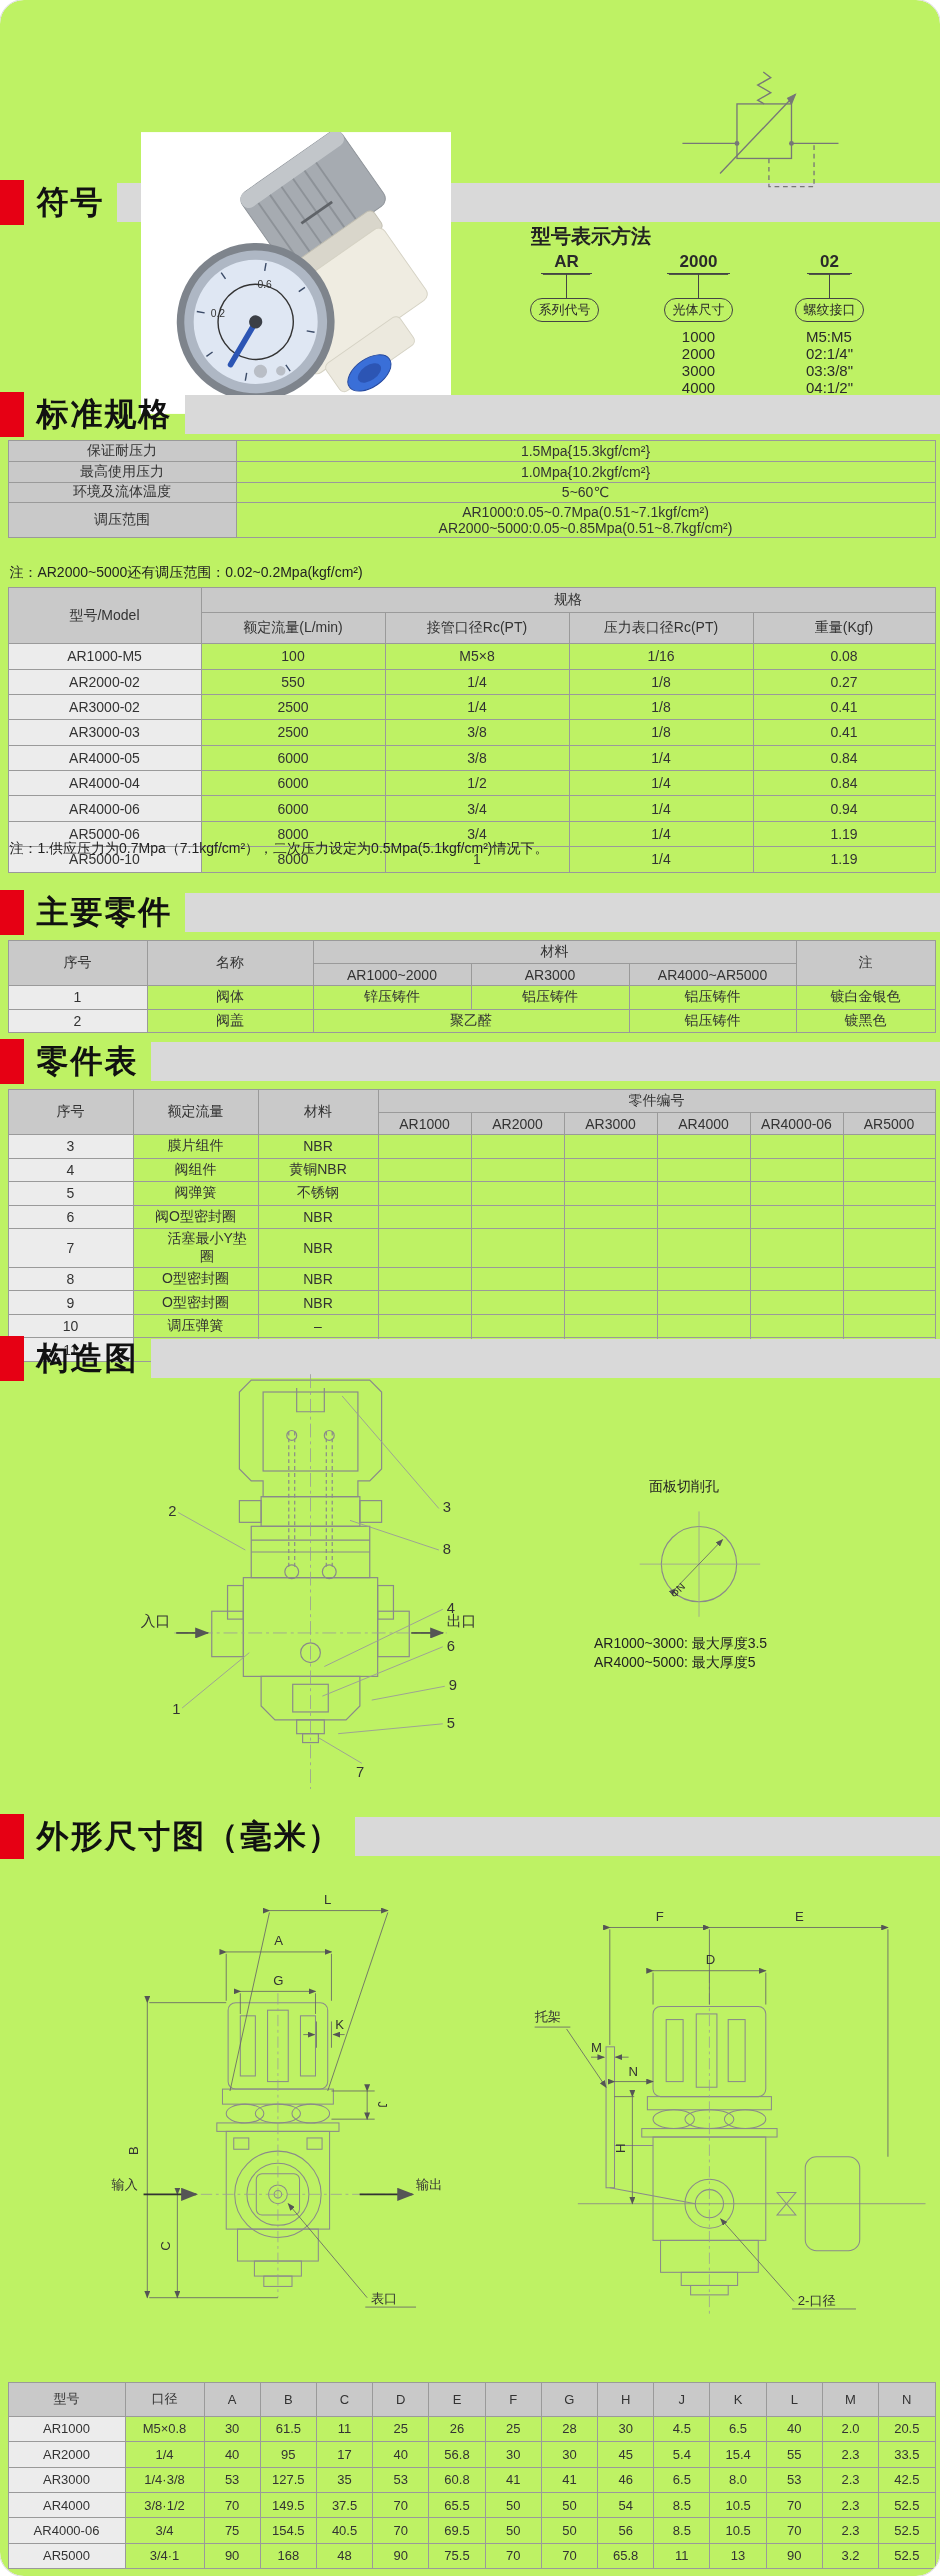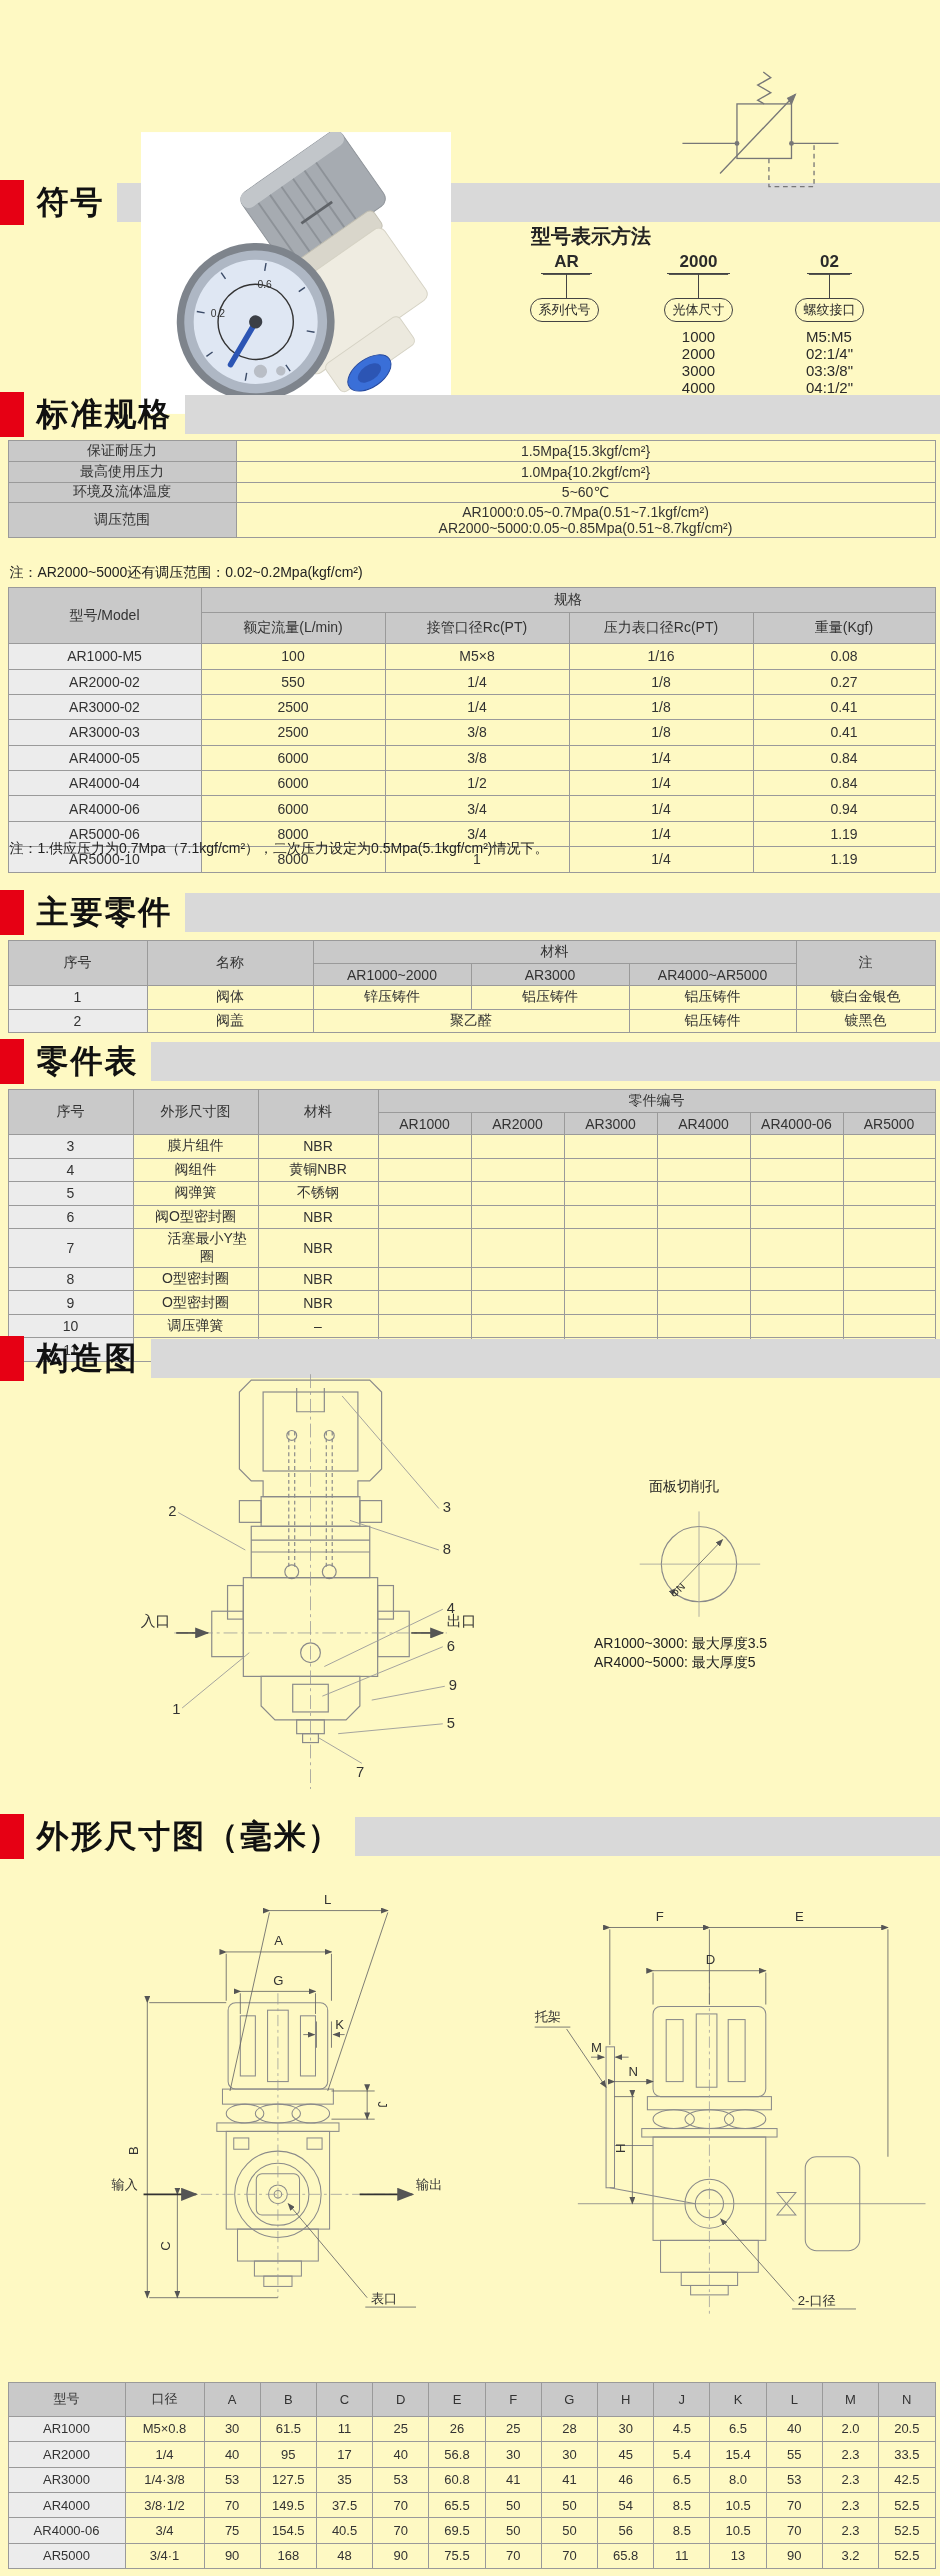--- a/index.html
+++ b/index.html
@@ -1,17 +1,17 @@
 <!DOCTYPE html>
 <html style="font-size:15px"><head>
 <meta charset="utf-8">
 <style>
   html,body{margin:0;padding:0;background:#fff;}
   body{font-family:"Liberation Sans","DejaVu Sans",sans-serif;color:#2a2a2a;}
-  #page{position:relative;width:940px;height:2576px;background:#fef9c3;outline:0.9px solid #dcdcdc;overflow:hidden;}
+  #page{position:relative;width:940px;height:2576px;background:#bef264;outline:0.9px solid #dcdcdc;overflow:hidden;border-radius:24px;}
 
   
   .sec-header{position:absolute;left:0;right:0;height:47px;display:flex;align-items:center;}
   .sec-header .red{width:24.4px;height:45px;background:#e60014;flex:0 0 24.4px;}
   .sec-header .t{font-size:32px;font-weight:bold;color:#111;margin-left:12.2px;letter-spacing:1.9px;white-space:nowrap;}
   .sec-header .bar{flex:1;height:39px;background:#d9d9d9;margin-left:13px;}
 
   
   table{border-collapse:collapse;table-layout:fixed;font-size:14px;color:#333;}
   td{border:0.9px solid #9a9a9a;text-align:center;vertical-align:middle;padding:0.9px 3.8px;overflow:hidden;}
@@ -318,21 +318,21 @@
         <col style="width:93px;">
         <col style="width:93px;">
         <col style="width:93px;">
         <col style="width:93px;">
         <col style="width:93px;">
         <col>
       </colgroup>
     <thead>
       <tr class="hd">
         <td rowspan="2">序号</td>
-        <td rowspan="2">外形尺寸图</td>
+        <td rowspan="2">额定流量</td>
         <td rowspan="2">材料</td>
         <td colspan="6" style="height:20.7px;">零件编号</td>
       </tr>
       <tr class="hd">
         <td style="height:19px;">AR1000</td>
         <td>AR2000</td>
         <td>AR3000</td>
         <td>AR4000</td>
         <td>AR4000-06</td>
         <td>AR5000</td>

